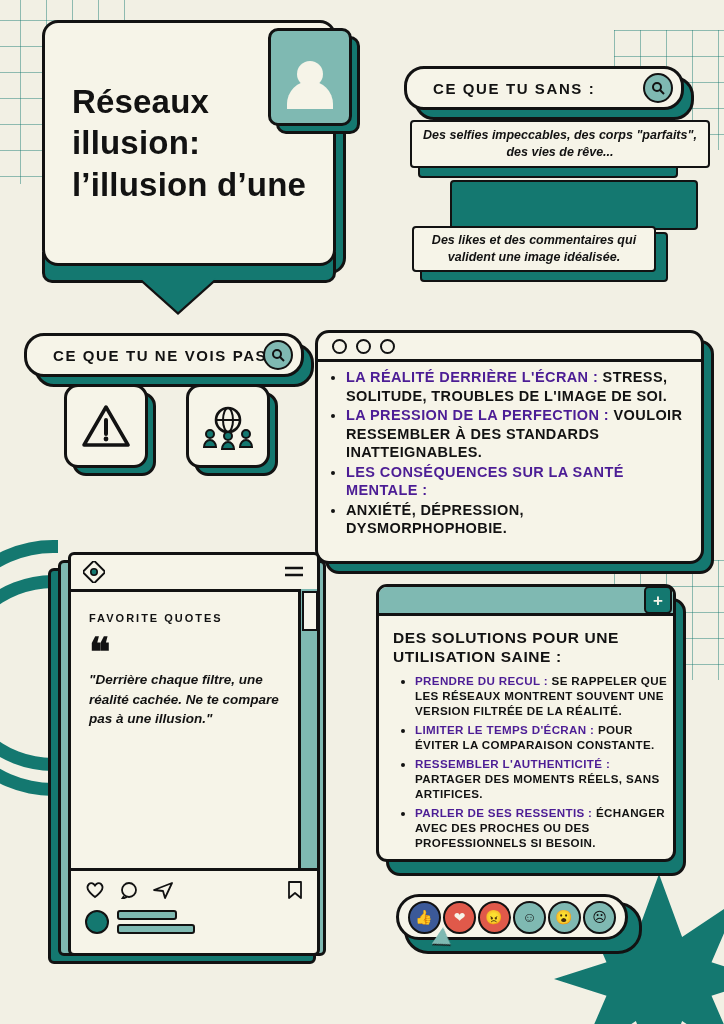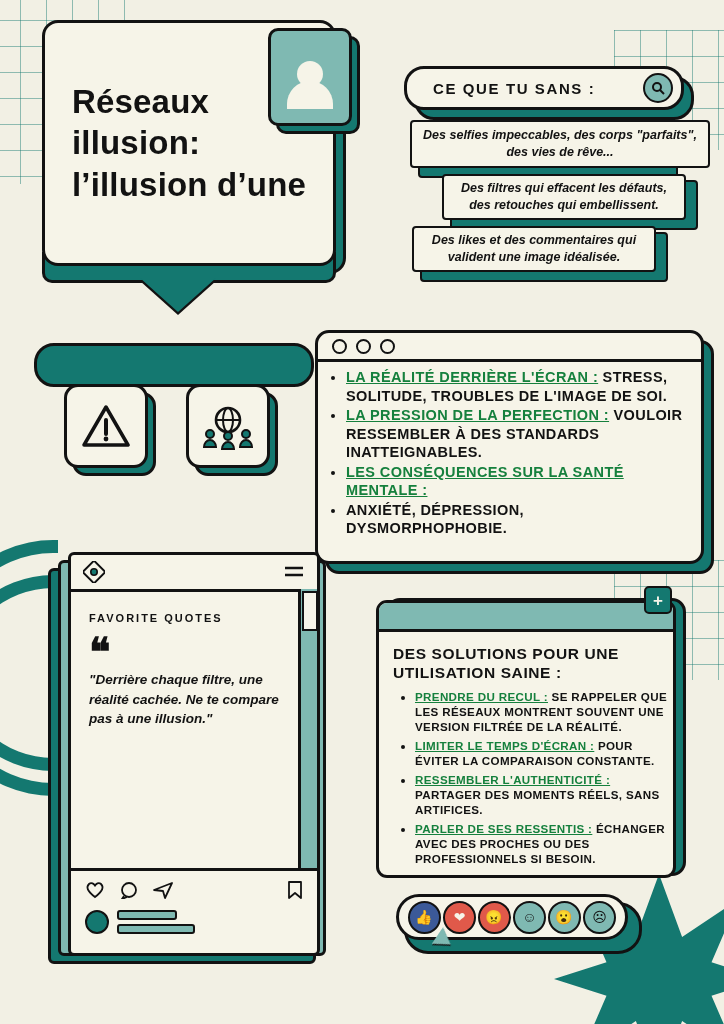--- a/index.html
+++ b/index.html
@@ -129,29 +129,29 @@
   }
   .win{
     position:absolute;left:315px;top:330px;width:383px;height:228px;
     background:#f6f4e8;border:3px solid #121212;border-radius:14px;overflow:hidden;
   }
   .win-bar{height:26px;border-bottom:3px solid #121212;display:flex;align-items:center;gap:9px;padding-left:14px;}
   .dot{width:11px;height:11px;border-radius:50%;border:2.5px solid #121212;background:#f6f4e8;}
   .win-body{padding:6px 12px 0 12px;}
   .win-body ul{margin:0;padding-left:16px;}
   .win-body li{font-size:14.5px;font-weight:bold;letter-spacing:.4px;line-height:1.28;margin-bottom:1px;}
-  .lead{color:#15803d;text-decoration:underline;}
+  .lead{color:#4c1d95;}
 
   
   .sol-shadow{
     position:absolute;left:386px;top:598px;width:294px;height:272px;
     background:#147870;border:3px solid #121212;border-radius:14px;
   }
   .sol{
-    position:absolute;left:376px;top:600px;width:294px;height:272px;
+    position:absolute;left:376px;top:584px;width:294px;height:272px;
     background:#f6f4e8;border:3px solid #121212;border-radius:11px;overflow:hidden;
   }
   .sol-bar{height:26px;background:#7fb9b2;border-bottom:3px solid #121212;position:relative;}
   .sol-plus{
     position:absolute;right:6px;top:-12px;width:24px;height:24px;border-radius:5px;
     background:#147870;border:2.5px solid #121212;color:#f6f4e8;font-size:17px;font-weight:bold;
     display:flex;align-items:center;justify-content:center;line-height:1;
   }
   .sol h2{margin:12px 14px 6px 14px;font-size:15.5px;letter-spacing:.6px;line-height:1.25;}
   .sol ul{margin:0;padding-left:36px;}
@@ -227,26 +227,34 @@
         <circle cx="6" cy="6" r="4" fill="none" stroke="#121212" stroke-width="2"></circle>
         <line x1="9" y1="9" x2="13" y2="13" stroke="#121212" stroke-width="2"></line>
       </svg>
     </span>
   </div>
 
   <div class="chip-shadow" style="left:418px;top:126px;width:256px;height:48px;"></div>
   <div class="chip" style="left:410px;top:120px;width:300px;height:48px;">Des selfies impeccables, des corps "parfaits", des vies de rêve...</div>
 
   <div class="chip-shadow" style="left:450px;top:180px;width:244px;height:46px;"></div>
-  <div class="chip" style="left:442px;top:174px;width:244px;height:46px;">Des filtres qui effacent les défauts, des retouches qui embellissent.</div>
 
   <div class="chip-shadow" style="left:420px;top:232px;width:244px;height:46px;"></div>
   <div class="chip" style="left:412px;top:226px;width:244px;height:46px;">Des likes et des commentaires qui valident une image idéalisée.</div>
 
   <div class="pill-shadow" style="left:34px;top:343px;width:274px;"></div>
+  <div class="pill" style="left:24px;top:333px;width:274px;">
+    <span class="pill-label">CE QUE TU NE VOIS PAS</span>
+    <span class="pill-search">
+      <svg class="mag" width="14" height="14" viewBox="0 0 14 14">
+        <circle cx="6" cy="6" r="4" fill="none" stroke="#121212" stroke-width="2"></circle>
+        <line x1="9" y1="9" x2="13" y2="13" stroke="#121212" stroke-width="2"></line>
+      </svg>
+    </span>
+  </div>
 
   <div class="isq-shadow" style="left:72px;top:392px;width:78px;height:78px;"></div>
   <div class="isq" style="left:64px;top:384px;width:78px;height:78px;">
     <svg width="48" height="44" viewBox="0 0 48 44">
       <path d="M24 3 L46 41 L2 41 Z" fill="none" stroke="#121212" stroke-width="3.5" stroke-linejoin="round"></path>
       <line x1="24" y1="16" x2="24" y2="30" stroke="#121212" stroke-width="4" stroke-linecap="round"></line>
       <circle cx="24" cy="35" r="2.4" fill="#121212"></circle>
     </svg>
   </div>
 

